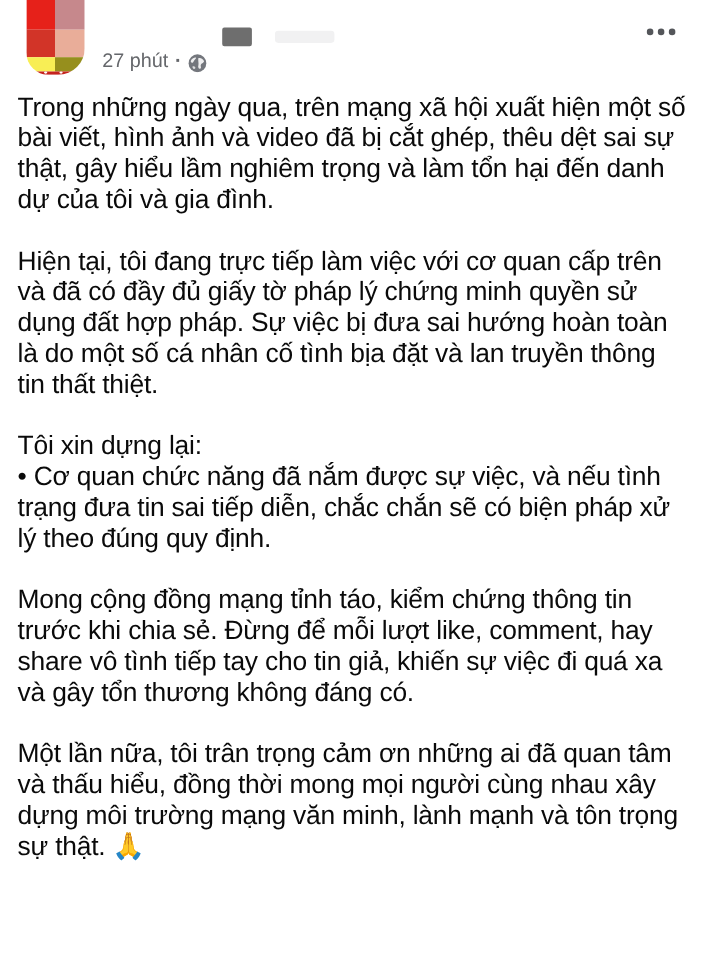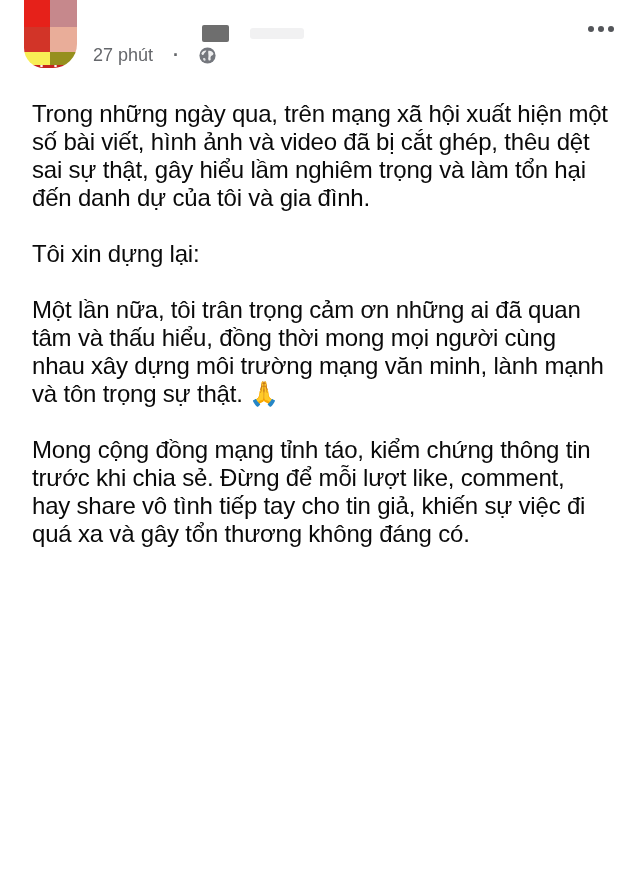--- a/index.html
+++ b/index.html
@@ -66,25 +66,24 @@
     border-radius: 3px;
   }
 
   
   .meta {
     position: absolute;
     left: 93px;
     top: 44px;
     height: 22px;
     display: flex;
-    align-items: center;
+    align-items: flex-end;
     color: #65676b;
     font-size: 18px;
     line-height: 22px;
-    gap: 14px;
   }
   .meta .sep {
     margin: 0 6px;
     font-weight: bold;
   }
   .meta .timestamp { cursor: pointer; }
   .globe-icon {
     display: inline-block;
     width: 17px;
     height: 17px;
@@ -114,21 +113,21 @@
     left: 16px;
     top: 84px;
     width: 608px;
     font-size: 24px;
     line-height: 28px;
     letter-spacing: -0.2px;
     color: #0a0a0a;
   }
   .pgroup { margin: 0 0 28px 0; }
   .pgroup:last-child { margin-bottom: 0; }
-  .pgroup p { margin: 16px; }
+  .pgroup p { margin: 0; }
 </style>
 </head>
 <body>
 
 <div class="screen">
 
   <div class="avatar">
     <div class="av-cell av-c1"></div>
     <div class="av-cell av-c2"></div>
     <div class="av-cell av-c3"></div>
@@ -160,23 +159,27 @@
     <span class="dot"></span>
     <span class="dot"></span>
     <span class="dot"></span>
   </div>
 
   <div class="body-text">
     <div class="pgroup">
       <p>Trong những ngày qua, trên mạng xã hội xuất hiện một số bài viết, hình ảnh và video đã bị cắt ghép, thêu dệt sai sự thật, gây hiểu lầm nghiêm trọng và làm tổn hại đến danh dự của tôi và gia đình.</p>
     </div>
     <div class="pgroup">
+      <p>Hiện tại, tôi đang trực tiếp làm việc với cơ quan cấp trên và đã có đầy đủ giấy tờ pháp lý chứng minh quyền sử dụng đất hợp pháp. Sự việc bị đưa sai hướng hoàn toàn là do một số cá nhân cố tình bịa đặt và lan truyền thông tin thất thiệt.</p>
+    </div>
+    <div class="pgroup">
       <p>Tôi xin dựng lại:</p>
+      <p>• Cơ quan chức năng đã nắm được sự việc, và nếu tình trạng đưa tin sai tiếp diễn, chắc chắn sẽ có biện pháp xử lý theo đúng quy định.</p>
+    </div>
+    <div class="pgroup">
+      <p>Mong cộng đồng mạng tỉnh táo, kiểm chứng thông tin trước khi chia sẻ. Đừng để mỗi lượt like, comment, hay share vô tình tiếp tay cho tin giả, khiến sự việc đi quá xa và gây tổn thương không đáng có.</p>
     </div>
     <div class="pgroup">
       <p>Một lần nữa, tôi trân trọng cảm ơn những ai đã quan tâm và thấu hiểu, đồng thời mong mọi người cùng nhau xây dựng môi trường mạng văn minh, lành mạnh và tôn trọng sự thật. 🙏</p>
-    </div>
-    <div class="pgroup">
-      <p>Mong cộng đồng mạng tỉnh táo, kiểm chứng thông tin trước khi chia sẻ. Đừng để mỗi lượt like, comment, hay share vô tình tiếp tay cho tin giả, khiến sự việc đi quá xa và gây tổn thương không đáng có.</p>
     </div>
   </div>
 
 </div>
 
 </body></html>

